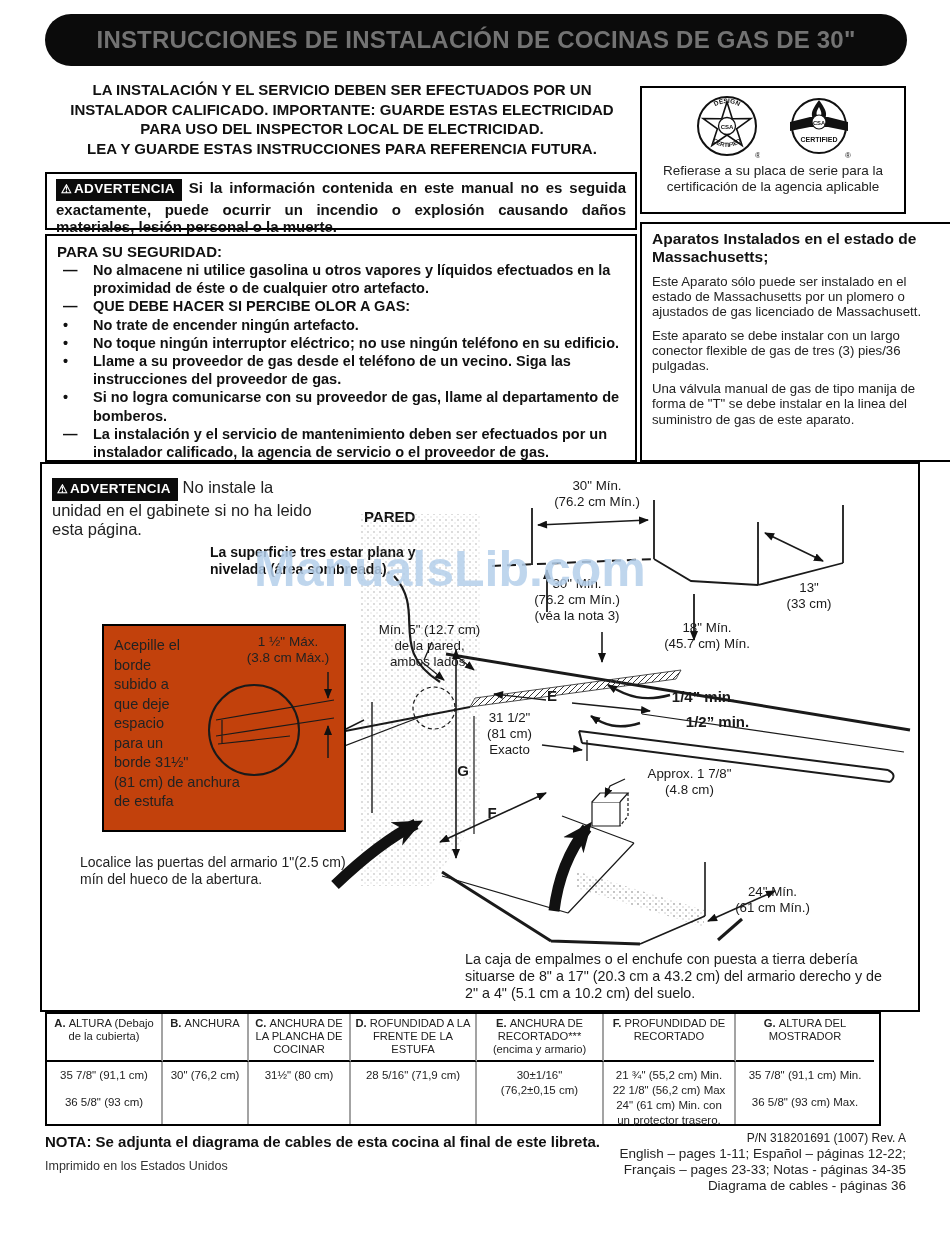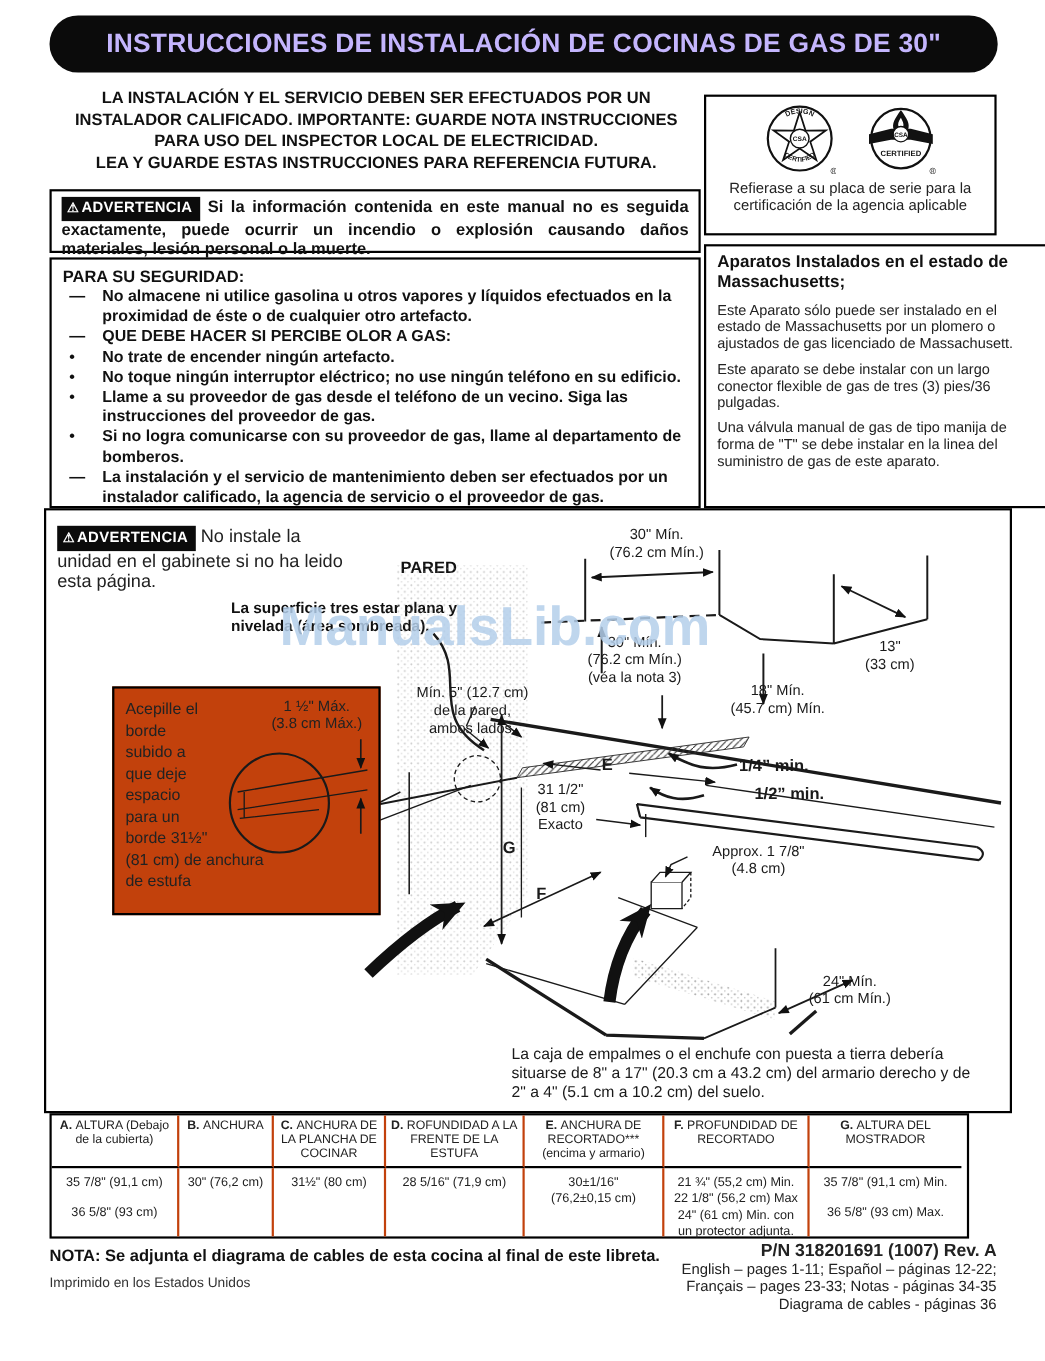--- a/index.html
+++ b/index.html
@@ -1,20 +1,20 @@
 <!DOCTYPE html>
 <html><head>
 <meta charset="utf-8">
 <style>
   html,body{margin:0;padding:0;background:#fff;}
   #page{position:relative;width:950px;height:1237px;background:#fff;
     font-family:"Liberation Sans",sans-serif;color:#111;overflow:hidden;}
   
   .banner{position:absolute;left:45px;top:14px;width:862px;height:52px;background:#0b0b0b;
-    color:#c4b5fd;display:flex;align-items:center;justify-content:center;border-radius:26px;}
+    color:#737373;display:flex;align-items:center;justify-content:center;border-radius:26px;}
   .banner span{font-size:24px;font-weight:bold;letter-spacing:.2px;}
   
   .hdr{position:absolute;left:48px;top:80px;width:588px;text-align:center;
     font-weight:bold;font-size:15px;line-height:19.5px;}
   
   .certbox{position:absolute;left:640px;top:86px;width:266px;height:128px;border:2px solid #000;
     box-sizing:border-box;text-align:center;}
   .logos{display:flex;justify-content:center;gap:26px;margin-top:4px;}
   .cert-cap{font-size:13.5px;line-height:16px;color:#222;margin-top:1px;}
   
@@ -49,47 +49,47 @@
   .dim.b{font-weight:bold;font-size:15px;}
   .insetbox{position:absolute;left:60px;top:160px;width:244px;height:208px;border:2px solid #000;
     box-sizing:border-box;background:#c2410c;z-index:2;}
   .inset-text{position:absolute;left:10px;top:10px;font-size:14.5px;line-height:19.5px;color:#222;}
   .inset-dim{position:absolute;left:128px;top:8px;width:112px;text-align:center;font-size:13.5px;line-height:16px;color:#222;}
   .doornote{position:absolute;left:38px;top:390px;width:285px;font-size:14px;line-height:16.5px;color:#222;z-index:2;}
   .juncnote{position:absolute;left:423px;top:487px;width:424px;font-size:14.3px;line-height:17px;color:#1a1a1a;z-index:2;}
   
   .spec{position:absolute;left:45px;top:1012px;width:832px;border:2.5px solid #000;box-sizing:content-box;}
   .trow{display:grid;grid-template-columns:116px 86px 102px 126px 127px 132px 138px;}
-  .tcell{border-right:2px solid #c2410c;text-align:center;box-sizing:border-box;}
+  .tcell{border-right:2px solid #a3a3a3;text-align:center;box-sizing:border-box;}
   .tcell:last-child{border-right:none;}
   .thead .tcell{height:48px;border-bottom:2px solid #000;font-size:11.2px;line-height:13px;
     padding:3px 2px;color:#222;}
   .tbody .tcell{height:62px;font-size:11.5px;line-height:14px;padding-top:6px;color:#222;}
   .tcell .lt{font-weight:bold;}
   .tbody .val{margin-bottom:1px;}
   .tbody .spaced .val{margin-bottom:13px;}
   
   .nota{position:absolute;left:45px;top:1133px;font-weight:bold;font-size:15px;}
   .printed{position:absolute;left:45px;top:1159px;font-size:12.5px;color:#333;}
   .pnblock{position:absolute;left:500px;top:1130px;width:406px;text-align:right;
     font-size:13.5px;line-height:16px;color:#222;}
-  .pnblock div:first-child{font-size:16px;font-weight:bold;}
+  .pnblock div:first-child{font-size:12px;}
 </style>
 </head>
 <body>
 
 <div id="page">
 
   <div class="banner">
     <span>INSTRUCCIONES DE INSTALACIÓN DE COCINAS DE GAS DE 30"</span>
   </div>
 
   <div class="hdr" id="hdrLines">
       <div>LA INSTALACIÓN Y EL SERVICIO DEBEN SER EFECTUADOS POR UN</div>
-      <div>INSTALADOR CALIFICADO. IMPORTANTE: GUARDE NOTA INSTRUCCIONES</div>
+      <div>INSTALADOR CALIFICADO. IMPORTANTE: GUARDE ESTAS ELECTRICIDAD</div>
       <div>PARA USO DEL INSPECTOR LOCAL DE ELECTRICIDAD.</div>
       <div>LEA Y GUARDE ESTAS INSTRUCCIONES PARA REFERENCIA FUTURA.</div>
     </div>
 
   <div class="certbox">
     <div class="logos">
       <svg width="66" height="70" viewBox="0 0 66 70">
         <defs>
           <path id="arcT" d="M10,34 A23,23 0 0 1 56,34"></path>
           <path id="arcB" d="M12,34 A21,21 0 0 0 54,34"></path>
@@ -319,20 +319,21 @@
         </defs>
         <g stroke="#1a1a1a" fill="none">
           <circle cx="150" cy="104" r="45" stroke-width="2"></circle>
           <path d="M112,94 L230,74 M112,110 L230,92 M114,118 L186,110 M118,94 L118,118" stroke-width="1.2"></path>
           <path d="M224,46 L224,72" stroke-width="1.5" marker-end="url(#ah2)"></path>
           <path d="M224,132 L224,100" stroke-width="1.5" marker-end="url(#ah2)"></path>
         </g>
       </svg>
     </div>
 
+    <div class="doornote">Localice las puertas del armario 1"(2.5 cm) mín del hueco de la abertura.</div>
     <div class="juncnote">La caja de empalmes o el enchufe con puesta a tierra debería situarse de 8" a 17" (20.3 cm a 43.2 cm) del armario derecho y de 2" a 4" (5.1 cm a 10.2 cm) del suelo.</div>
   </div>
 
   <div class="spec">
     <div class="trow thead" id="tHead">
         <div class="tcell"><span class="lt">A. </span>ALTURA (Debajo de la cubierta)</div>
         <div class="tcell"><span class="lt">B. </span>ANCHURA</div>
         <div class="tcell"><span class="lt">C. </span>ANCHURA DE LA PLANCHA DE COCINAR</div>
         <div class="tcell"><span class="lt">D. </span>ROFUNDIDAD A LA FRENTE DE LA ESTUFA</div>
         <div class="tcell"><span class="lt">E. </span>ANCHURA DE RECORTADO*** (encima y armario)</div>
@@ -354,21 +355,21 @@
           <div class="val">28 5/16" (71,9 cm)</div>
         </div>
         <div class="tcell">
           <div class="val">30±1/16"</div>
           <div class="val">(76,2±0,15 cm)</div>
         </div>
         <div class="tcell">
           <div class="val">21 ¾" (55,2 cm) Min.</div>
           <div class="val">22 1/8" (56,2 cm) Max</div>
           <div class="val">24" (61 cm) Min. con</div>
-          <div class="val">un protector adjunta.</div>
+          <div class="val">un protector trasero.</div>
         </div>
         <div class="tcell spaced">
           <div class="val">35 7/8" (91,1 cm) Min.</div>
           <div class="val">36 5/8" (93 cm) Max.</div>
         </div>
       </div>
   </div>
 
   <div class="nota">NOTA: Se adjunta el diagrama de cables de esta cocina al final de este libreta.</div>
   <div class="printed">Imprimido en los Estados Unidos</div>

